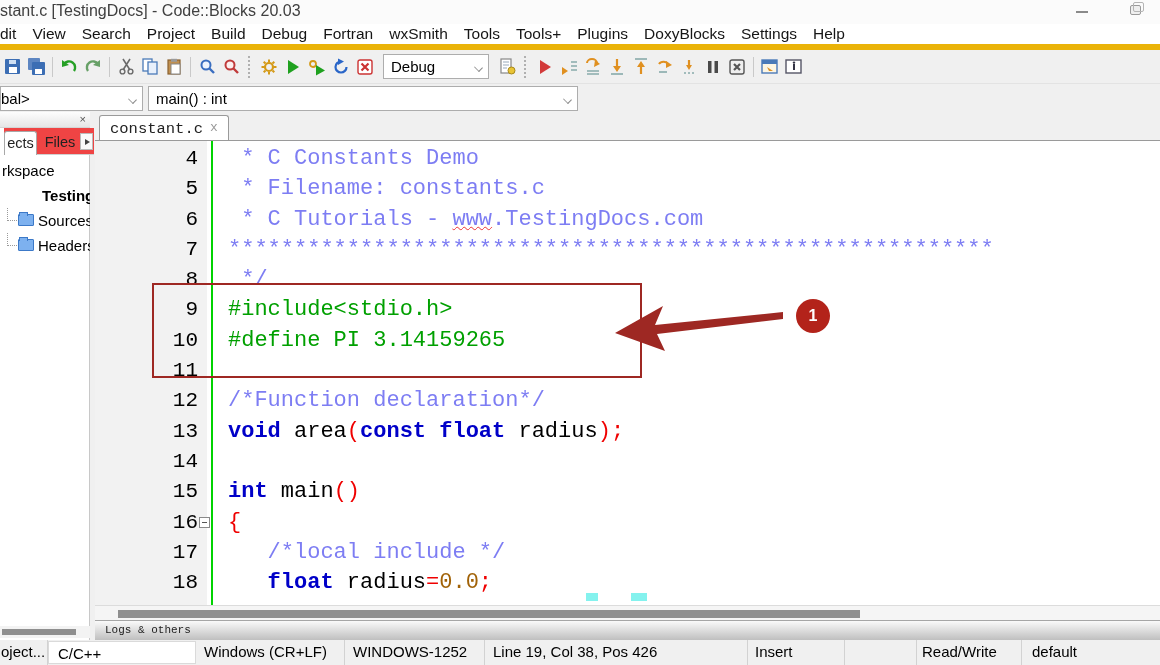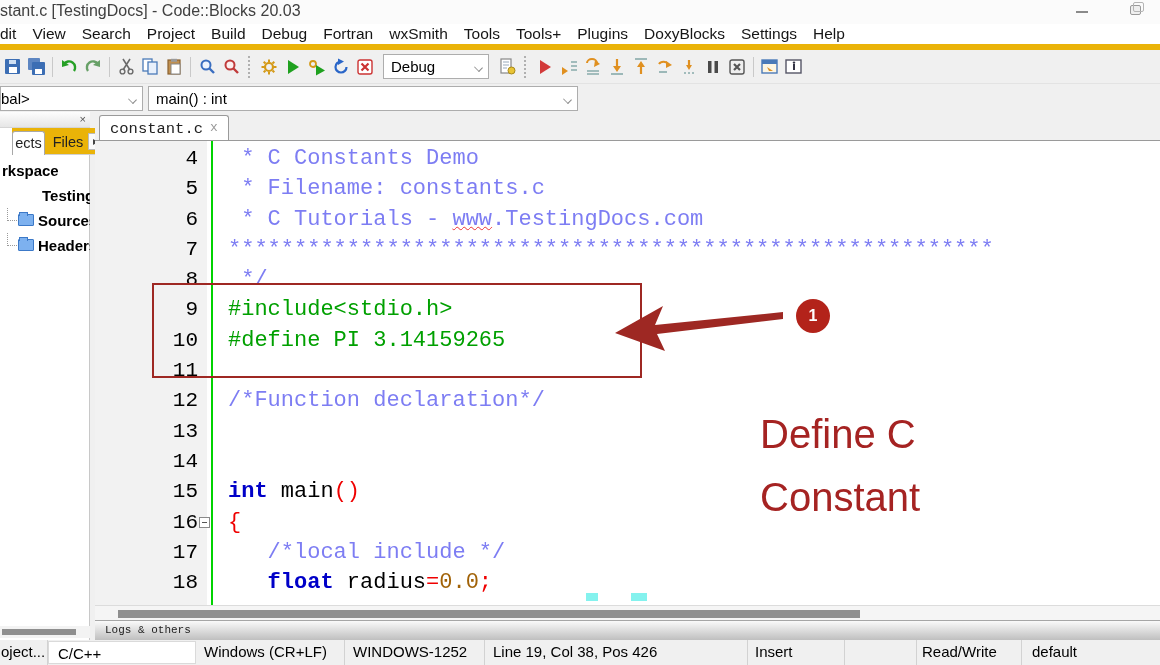--- a/index.html
+++ b/index.html
@@ -26,27 +26,27 @@
   .combo-debug{width:106px;margin:0 6px;}
   .toolbar2{position:absolute;left:0;top:84px;width:1160px;height:28px;background:#f0f0f0;}
   .combo-scope{position:absolute;left:0;top:2px;width:143px;}
   .combo-func{position:absolute;left:148px;top:2px;width:430px;}
   
   .main{position:absolute;left:0;top:112px;width:1160px;height:528px;background:#f0f0f0;}
   
   .mgmt{position:absolute;left:0;top:0;width:90px;height:528px;background:#ffffff;border-right:1px solid #c8c8c8;}
   .mgmt-head{position:absolute;left:0;top:0;width:90px;height:16px;background:linear-gradient(#fdfdfd,#e6e6e6);border-bottom:1px solid #d5d5d5;}
   .mgmt-close{position:absolute;right:4px;top:1px;font-size:11px;color:#555;line-height:13px;}
-  .mgmt-tabs{position:absolute;left:12px;top:16px;width:90px;height:27px;background:#eab308;border-bottom:1px solid #d0d0d0;}
+  .mgmt-tabs{position:absolute;left:4px;top:16px;width:90px;height:27px;background:#ef4444;border-bottom:1px solid #d0d0d0;}
   .mtab{position:absolute;top:3px;height:24px;font-size:14.5px;color:#222;text-align:center;line-height:23px;white-space:nowrap;overflow:hidden;}
   .mtab.active{background:#fff;border:1px solid #a8a8a8;border-bottom:none;border-radius:3px 3px 0 0;}
   .mtab-scroll{position:absolute;right:1px;top:5px;width:13px;height:17px;background:#fafafa;border:1px solid #bbb;}
   .mtab-scroll:before{content:"";position:absolute;left:4px;top:5px;border-left:5px solid #444;border-top:3px solid transparent;border-bottom:3px solid transparent;}
   .tree{position:absolute;left:0;top:46px;width:90px;}
-  .trow{position:relative;height:25px;font-size:15px;line-height:25px;white-space:nowrap;overflow:hidden;font-weight:bold;}
+  .trow{position:relative;height:25px;font-size:15px;line-height:25px;white-space:nowrap;overflow:hidden;}
   .trow.bold{font-weight:bold;padding-left:42px;}
   .tfolder{position:absolute;left:18px;top:6px;width:16px;height:12px;background:#7db1ef;border:1px solid #3c79c8;border-radius:1px;}
   .tfolder:before{content:"";position:absolute;left:0px;top:-3px;width:7px;height:3px;background:#7db1ef;border:1px solid #3c79c8;border-bottom:none;}
   .tconn{position:absolute;left:7px;top:0;width:10px;height:13px;border-left:1px dotted #9a9a9a;border-bottom:1px dotted #9a9a9a;}
   .tlabel-folder{margin-left:38px;}
   .mgmt-hscroll{position:absolute;left:0;bottom:2px;width:90px;height:12px;background:#f3f3f3;}
   .mgmt-thumb{position:absolute;left:2px;top:3px;width:74px;height:6px;background:#8f8f8f;}
   
   .editorpane{position:absolute;left:95px;top:0;width:1065px;height:528px;background:#f0f0f0;font-family:Liberation Mono, monospace;}
   .tabstrip{position:absolute;left:0;top:0;width:1065px;height:28px;background:#f0f0f0;}
@@ -353,21 +353,21 @@
         <div class="lines">
             <div class="cl"><span class="ln-num">4</span><span class="ln-code"><span class="cmt"> * C Constants Demo</span></span></div>
             <div class="cl"><span class="ln-num">5</span><span class="ln-code"><span class="cmt"> * Filename: constants.c</span></span></div>
             <div class="cl"><span class="ln-num">6</span><span class="ln-code"><span class="cmt"> * C Tutorials - </span><span class="cmt sp">www</span><span class="cmt">.TestingDocs.com</span></span></div>
             <div class="cl"><span class="ln-num">7</span><span class="ln-code"><span class="cmt">**********************************************************</span></span></div>
             <div class="cl"><span class="ln-num">8</span><span class="ln-code"><span class="cmt"> */</span></span></div>
             <div class="cl"><span class="ln-num">9</span><span class="ln-code"><span class="pre">#include&lt;stdio.h&gt;</span></span></div>
             <div class="cl"><span class="ln-num">10</span><span class="ln-code"><span class="pre">#define PI 3.14159265</span></span></div>
             <div class="cl"><span class="ln-num">11</span><span class="ln-code"></span></div>
             <div class="cl"><span class="ln-num">12</span><span class="ln-code"><span class="cmt">/*Function declaration*/</span></span></div>
-            <div class="cl"><span class="ln-num">13</span></div>
+            <div class="cl"><span class="ln-num">13</span><span class="ln-code"><span class="kw">void</span><span class="pln"> area</span><span class="op">(</span><span class="kw">const float</span><span class="pln"> radius</span><span class="op">);</span></span></div>
             <div class="cl"><span class="ln-num">14</span><span class="ln-code"></span></div>
             <div class="cl"><span class="ln-num">15</span><span class="ln-code"><span class="kw">int</span><span class="pln"> main</span><span class="op">()</span></span></div>
             <div class="cl"><span class="ln-num">16</span><span class="ln-code"><span class="op">{</span></span></div>
             <div class="cl"><span class="ln-num">17</span><span class="ln-code"><span class="cmt">   /*local include */</span></span></div>
             <div class="cl"><span class="ln-num">18</span><span class="ln-code"><span class="pln">   </span><span class="kw">float</span><span class="pln"> radius</span><span class="op">=</span><span class="numlit">0.0</span><span class="op">;</span></span></div>
           </div>
         <div class="foldbox"></div>
         <div class="occ1"></div>
         <div class="occ2"></div>
         <div class="ehscroll">
@@ -379,24 +379,20 @@
       </div>
     </div>
   </div>
 
   <div class="anno">
     <div class="anno-rect"></div>
     <svg class="anno-arrow" width="185" height="64" viewBox="0 0 185 64">
       <polygon points="10,37 58,10 50,29 178,16 178,23 52,38 60,55" fill="#9e2823"></polygon>
     </svg>
     <div class="anno-circle">1</div>
-    <div class="anno-caption">
-      <div>Define C</div>
-      <div>Constant</div>
-    </div>
   </div>
 
   <div class="statusbar">
     <span class="sf sf1">oject...</span>
     <span class="sf sf2">C/C++</span>
     <span class="sf sf3">Windows (CR+LF)</span>
     <span class="sf sf4">WINDOWS-1252</span>
     <span class="sf sf5">Line 19, Col 38, Pos 426</span>
     <span class="sf sf6">Insert</span>
     <span class="sf sf7"></span>

